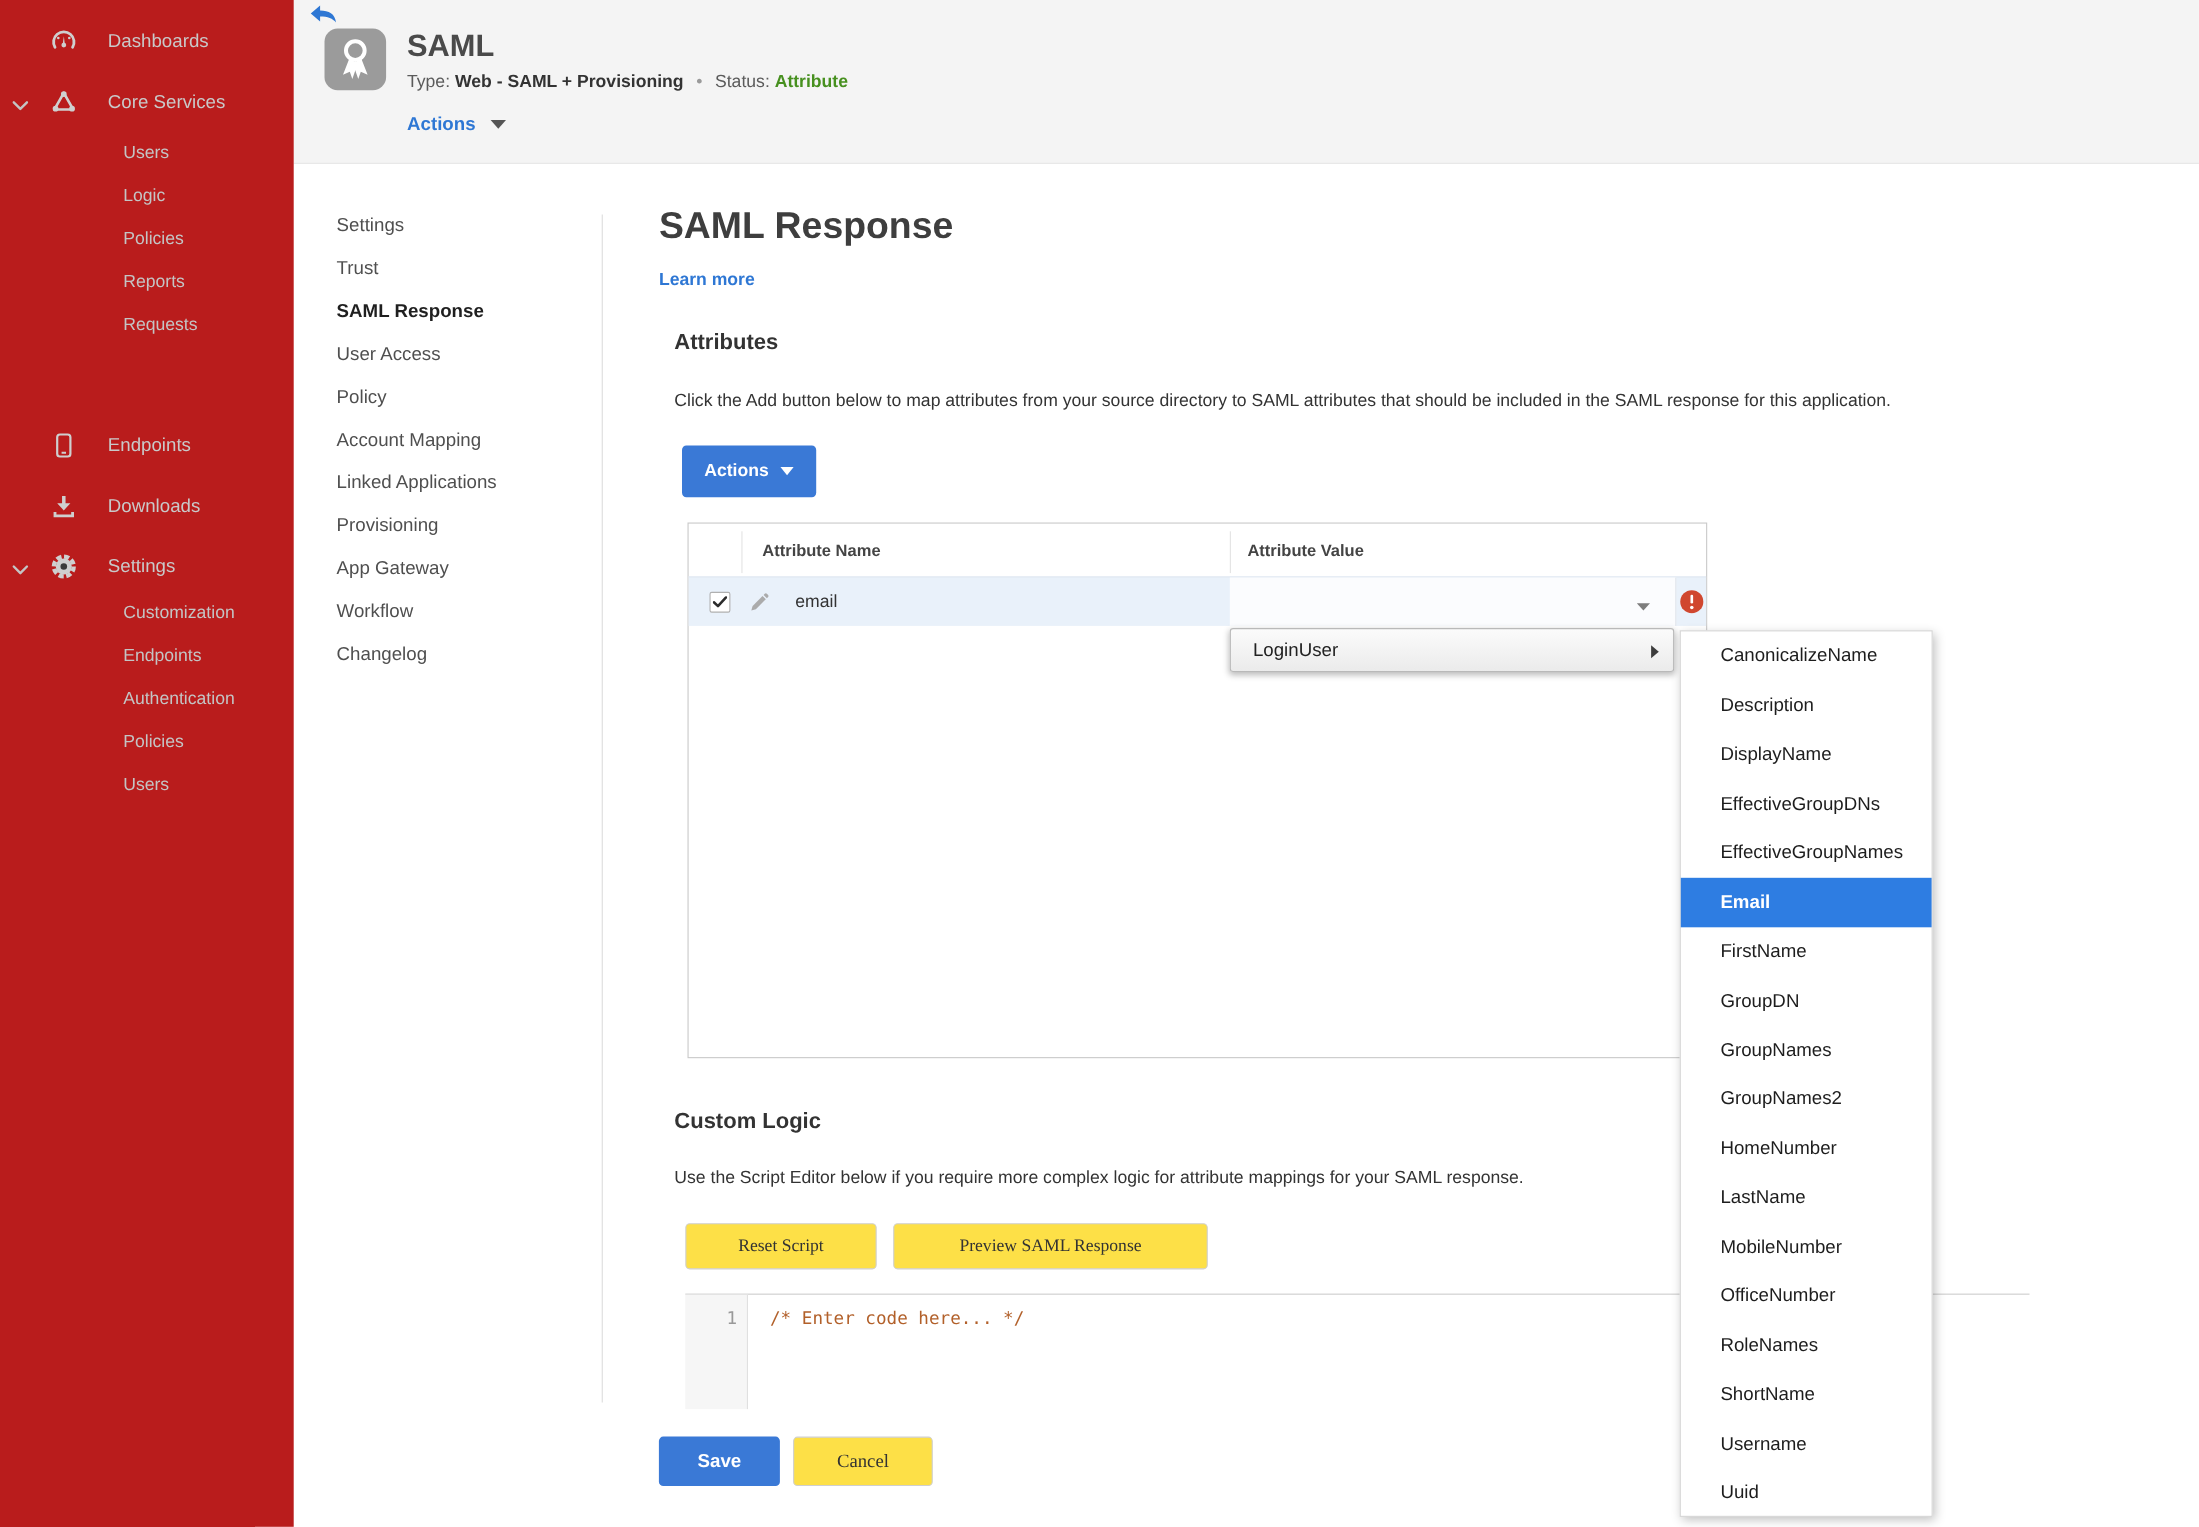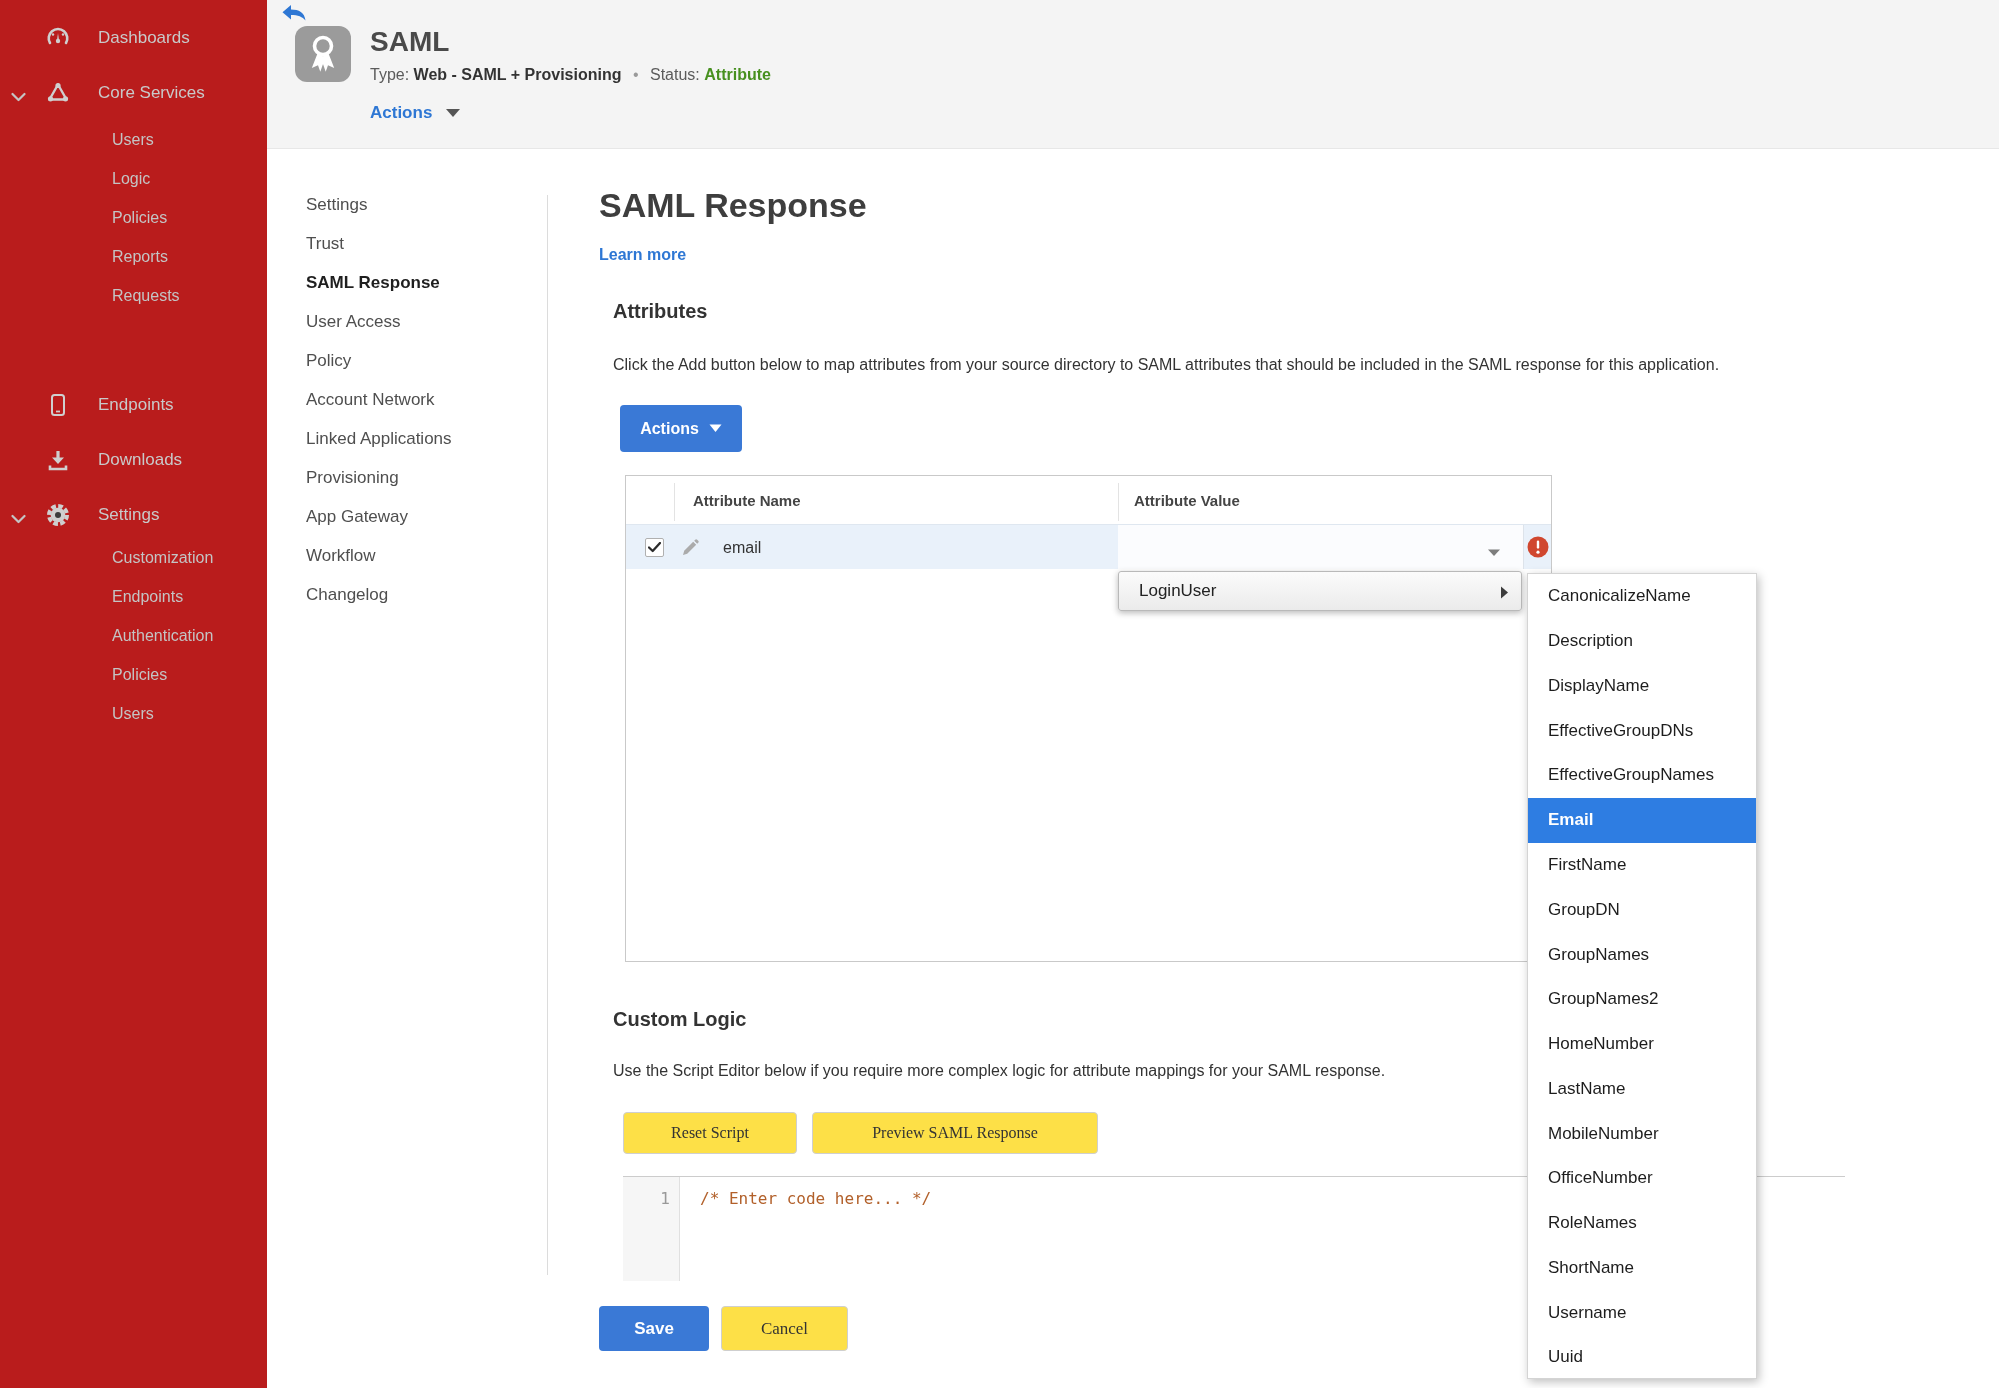--- a/index.html
+++ b/index.html
@@ -60,21 +60,21 @@
   .combobox .car { position:absolute; right:22px; top:18px; }
   .erricon { position:absolute; left:901px; top:11px; width:22px; height:22px; }
 
   
   .lmenu { left:1118px; top:571px; width:404px; height:40px; background:linear-gradient(#fbfbfb,#ebebeb); border:1px solid #b9b9b9; border-radius:3px; box-shadow:0 2px 6px rgba(0,0,0,.28); z-index:20; display:flex; align-items:center; cursor:pointer; }
   .lmenu .lab { margin-left:20px; font-size:17px; color:#222; }
   .lmenu svg { position:absolute; right:12px; top:14px; }
 
   
   .submenu { left:1527px; top:573px; width:230px; height:806px; background:#fff; border:1px solid #d4d4d4; box-shadow:2px 3px 9px rgba(0,0,0,.25); z-index:30; }
-  .smi { height:44.77px; display:flex; align-items:center; padding-left:20px; font-size:17px; color:#1d1d1d; cursor:pointer; white-space:nowrap; }
+  .smi { height:44.77px; display:flex; align-items:center; padding-left:36px; font-size:17px; color:#1d1d1d; cursor:pointer; white-space:nowrap; }
   .smi.sel { background:#2e7de2; color:#fff; font-weight:bold; }
 
   
   .cl-h { left:613px; top:1008px; }
   .cl-d { left:613px; top:1062px; }
   .reset-btn { left:623px; top:1112px; width:174px; height:42px; }
   .preview-btn { left:812px; top:1112px; width:286px; height:42px; }
 
   .editor { left:623px; top:1176px; width:1222px; height:104px; border-top:1px solid #ccc; background:#fff; z-index:1; }
   .gutter { position:absolute; left:0; top:0; width:57px; height:104px; background:#f6f6f6; border-right:1px solid #e0e0e0; }
@@ -217,21 +217,21 @@
       </svg>
   </div>
 </div>
 
 <div class="abs vdivider"></div>
 <div class="abs snav-item" style="top:185px;">Settings</div>
 <div class="abs snav-item" style="top:224px;">Trust</div>
 <div class="abs snav-item active" style="top:263px;">SAML Response</div>
 <div class="abs snav-item" style="top:302px;">User Access</div>
 <div class="abs snav-item" style="top:341px;">Policy</div>
-<div class="abs snav-item" style="top:380px;">Account Network</div>
+<div class="abs snav-item" style="top:380px;">Account Mapping</div>
 <div class="abs snav-item" style="top:419px;">Linked Applications</div>
 <div class="abs snav-item" style="top:458px;">Provisioning</div>
 <div class="abs snav-item" style="top:497px;">App Gateway</div>
 <div class="abs snav-item" style="top:536px;">Workflow</div>
 <div class="abs snav-item" style="top:575px;">Changelog</div>
 
 <div class="abs h1">SAML Response</div>
 <div class="abs learnmore">Learn more</div>
 
 <div class="abs h2" style="left:613px; top:300px;">Attributes</div>

